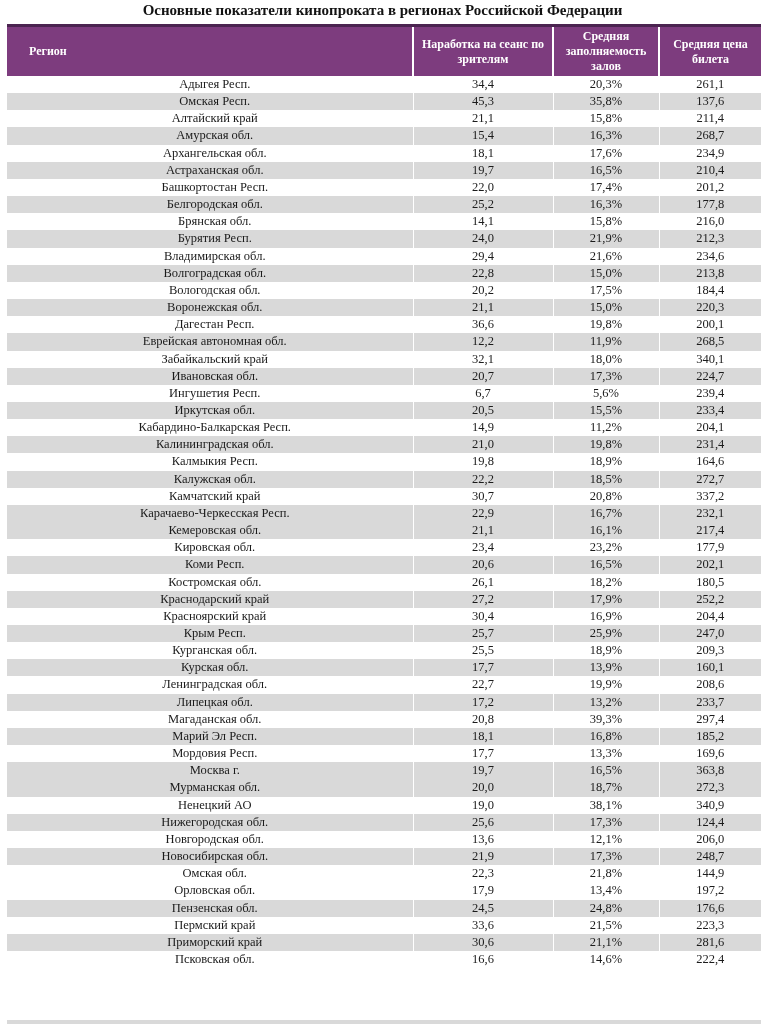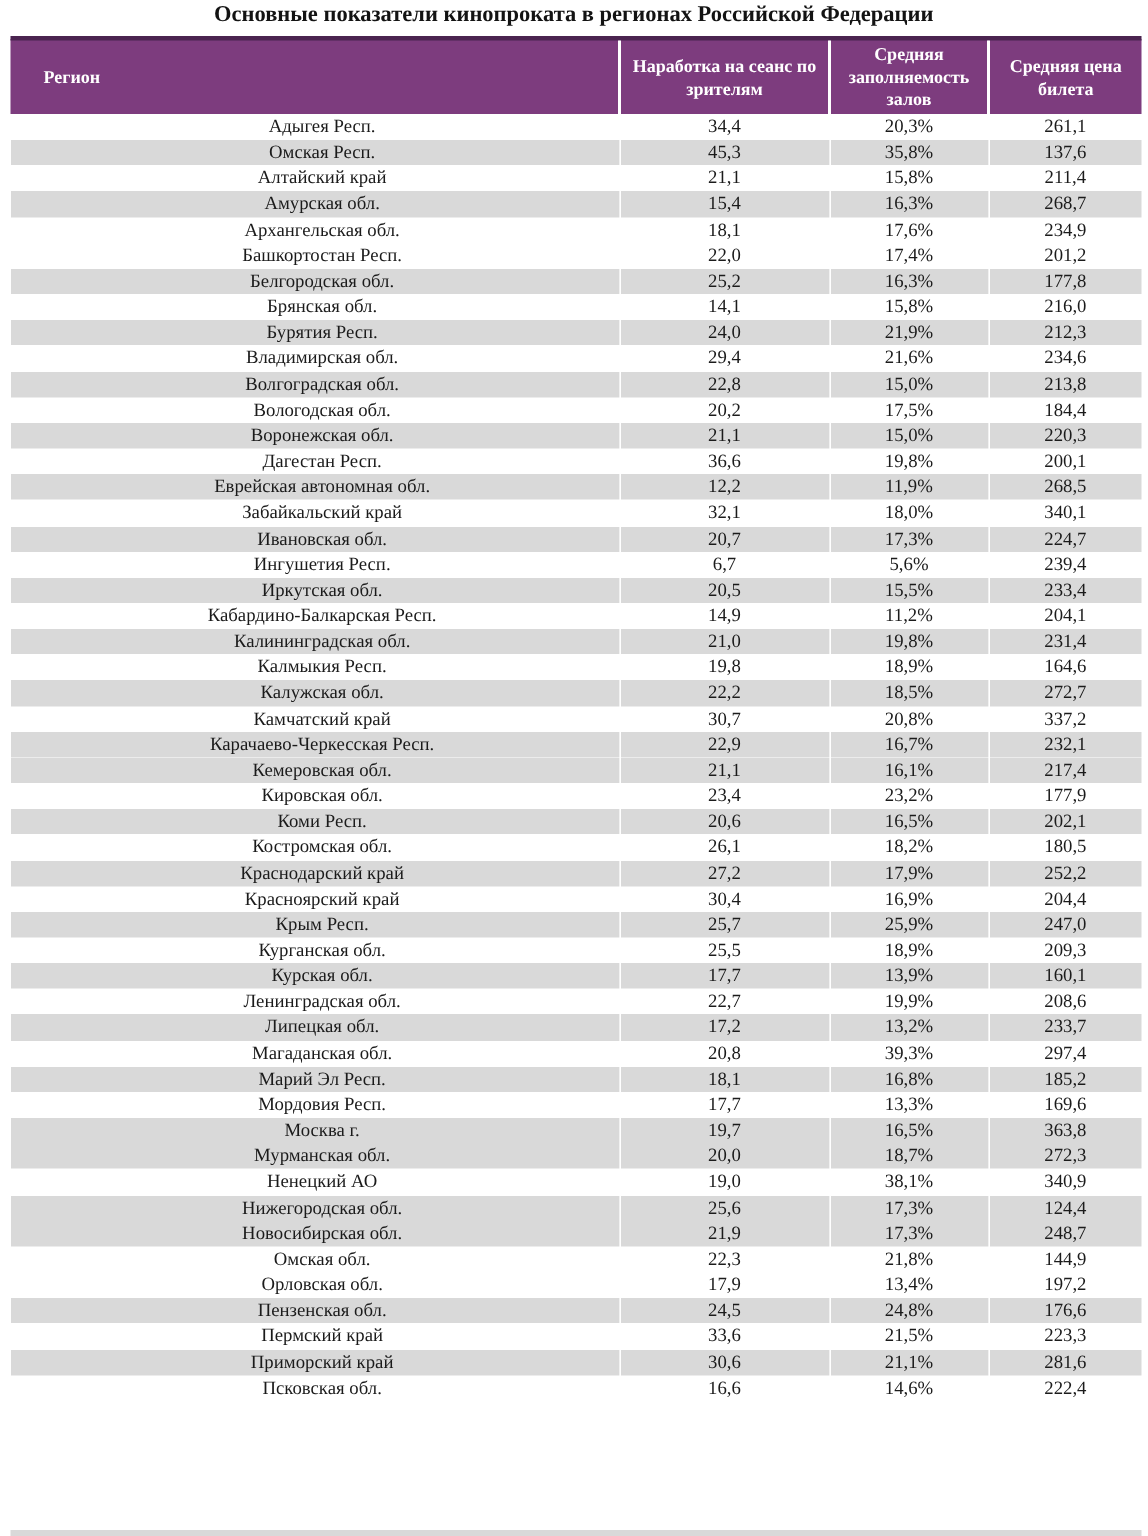--- a/index.html
+++ b/index.html
@@ -133,20 +133,26 @@
           <td>15,4</td>
           <td>16,3%</td>
           <td>268,7</td>
         </tr>
         <tr>
           <td class="region">Архангельская обл.</td>
           <td>18,1</td>
           <td>17,6%</td>
           <td>234,9</td>
         </tr>
+        <tr class="alt">
+          <td class="region">Астраханская обл.</td>
+          <td>19,7</td>
+          <td>16,5%</td>
+          <td>210,4</td>
+        </tr>
         <tr>
           <td class="region">Башкортостан Респ.</td>
           <td>22,0</td>
           <td>17,4%</td>
           <td>201,2</td>
         </tr>
         <tr class="alt">
           <td class="region">Белгородская обл.</td>
           <td>25,2</td>
           <td>16,3%</td>
@@ -361,20 +367,26 @@
           <td>19,0</td>
           <td>38,1%</td>
           <td>340,9</td>
         </tr>
         <tr class="alt">
           <td class="region">Нижегородская обл.</td>
           <td>25,6</td>
           <td>17,3%</td>
           <td>124,4</td>
         </tr>
+        <tr>
+          <td class="region">Новгородская обл.</td>
+          <td>13,6</td>
+          <td>12,1%</td>
+          <td>206,0</td>
+        </tr>
         <tr class="alt">
           <td class="region">Новосибирская обл.</td>
           <td>21,9</td>
           <td>17,3%</td>
           <td>248,7</td>
         </tr>
         <tr>
           <td class="region">Омская обл.</td>
           <td>22,3</td>
           <td>21,8%</td>

